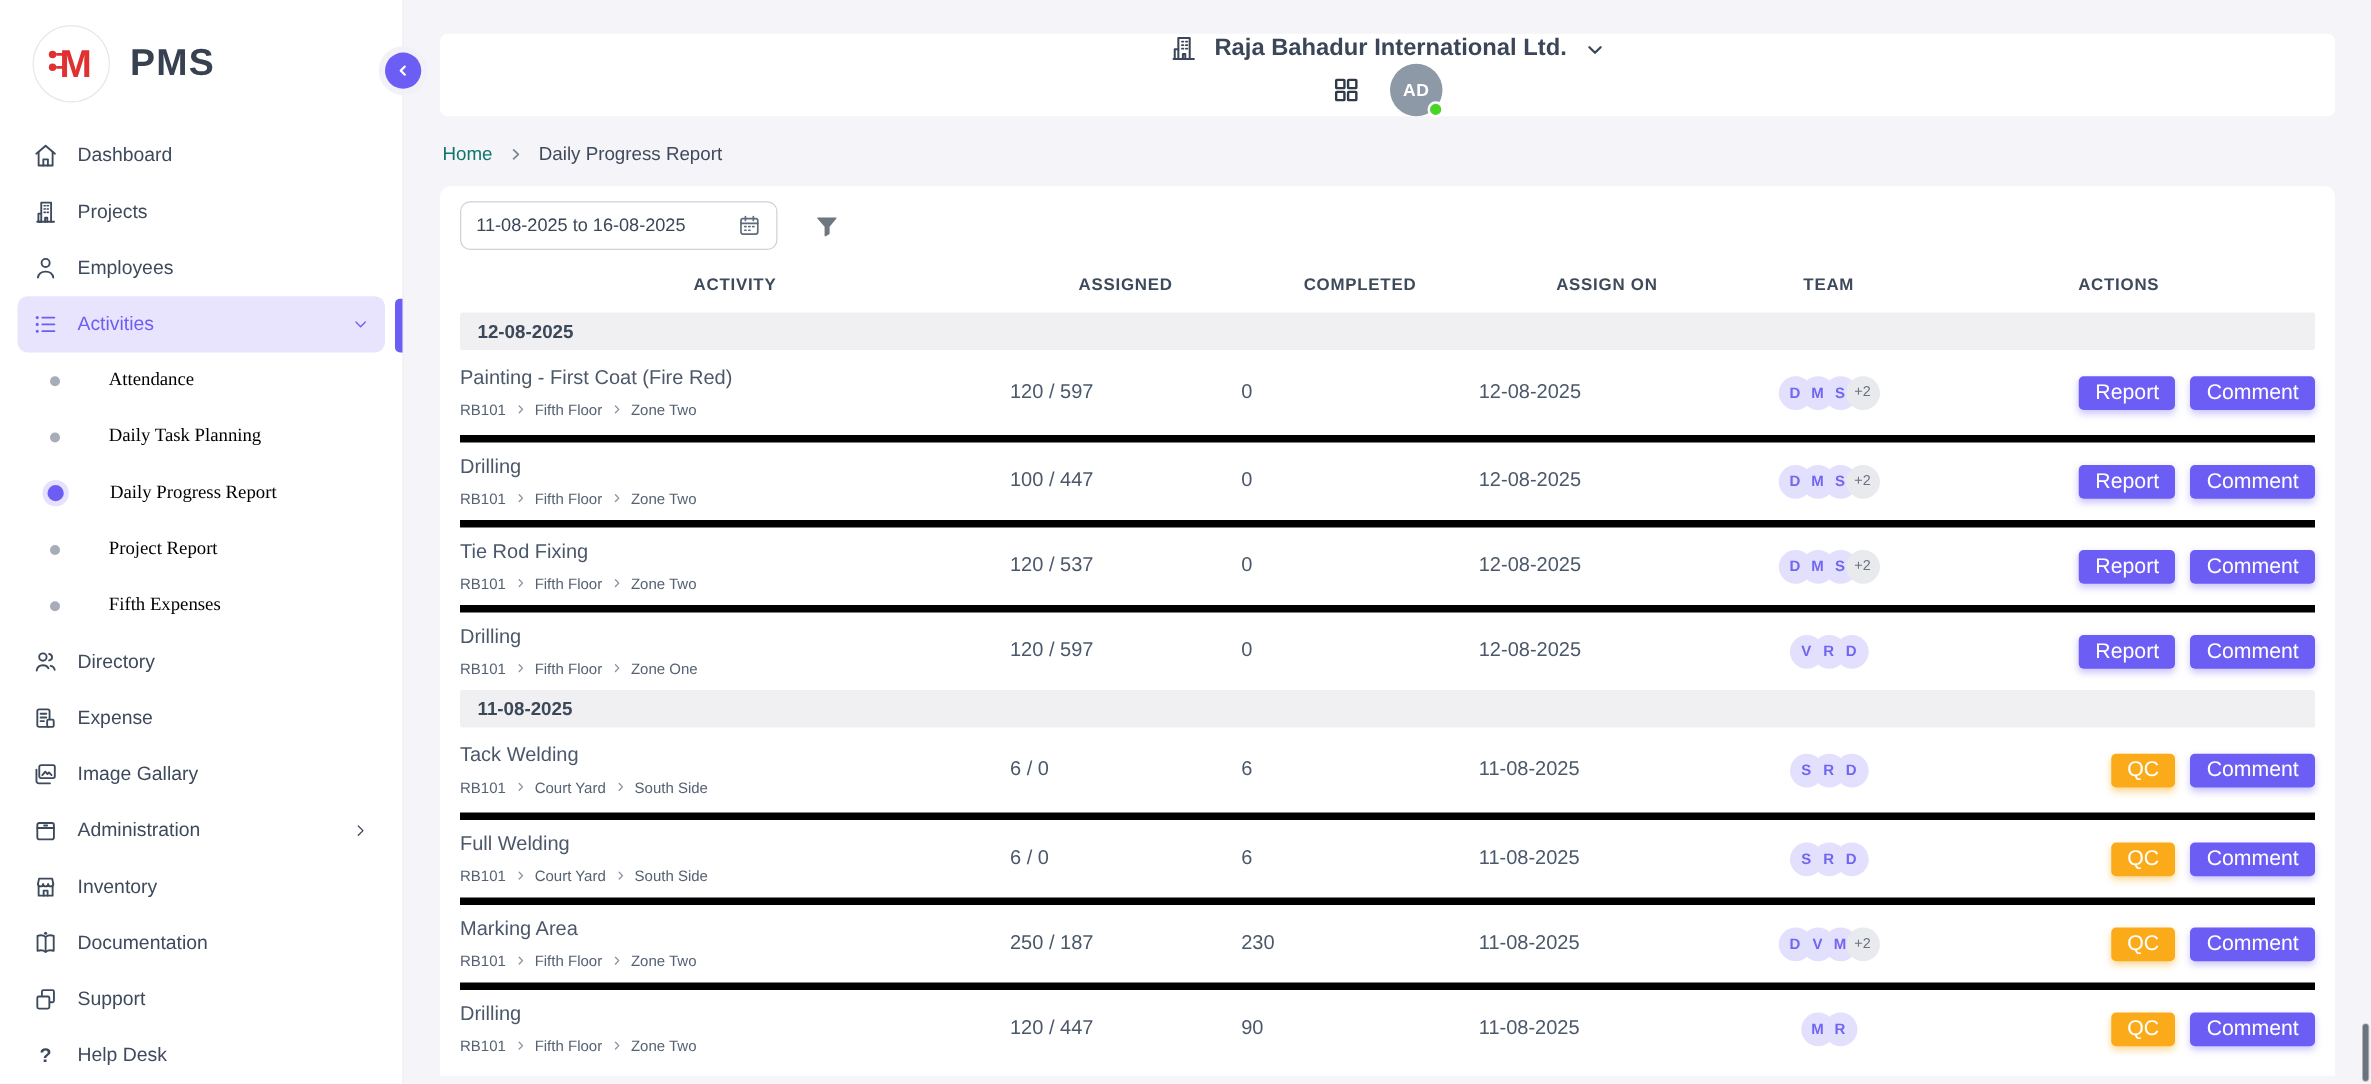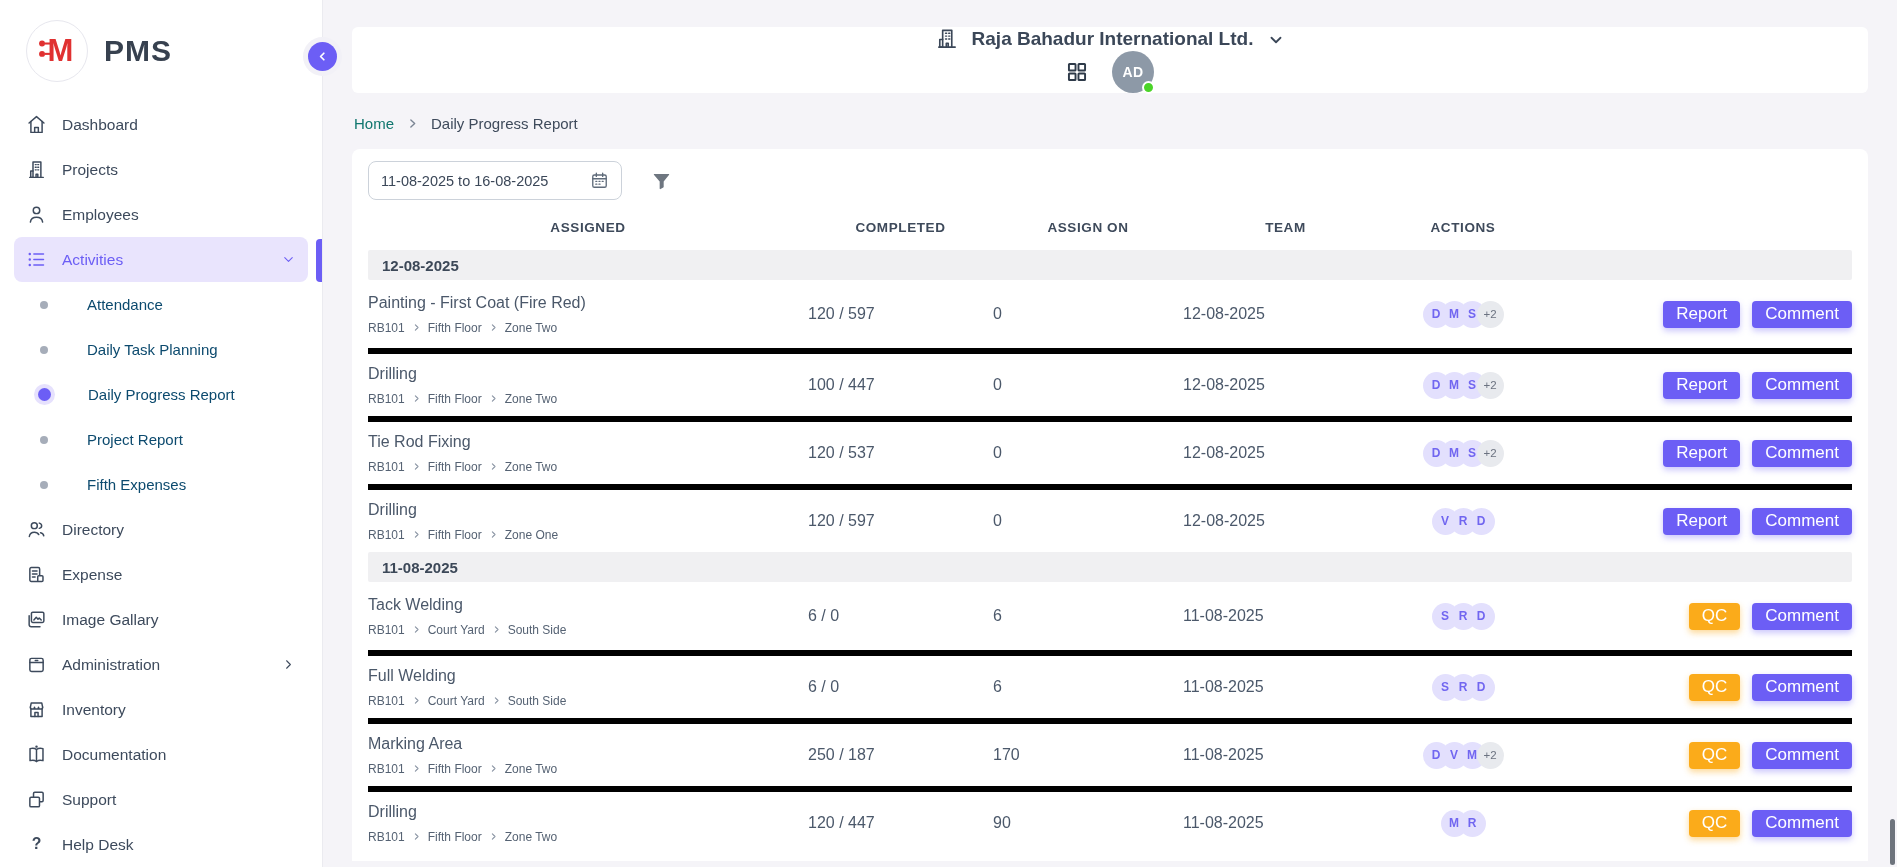--- a/index.html
+++ b/index.html
@@ -39,21 +39,21 @@
   .nav-child {
     height:45px; display:flex; align-items:center; padding-left:40px; cursor:pointer;
   }
   .nav-child .dot {
     width:8px; height:8px; border-radius:50%; background:#a6adb9; flex:0 0 auto;
   }
   .nav-child.active .dot {
     width:13px; height:13px; background:var(--accent);
     box-shadow:0 0 0 4px #e6e1fd; margin-left:-2px;
   }
-  .nav-child .nav-label { margin-left:39px; font-size:15px; color:#0c4a6e; }
+  .nav-child .nav-label { margin-left:39px; font-size:15px; color:#000000;font-family:Liberation Serif, serif; }
   .nav-child.active .nav-label { margin-left:37px; }
   .active-bar {
     position:absolute; right:0; top:239px; width:6px; height:43px;
     background:var(--accent); border-radius:4px 0 0 4px;
   }
   .collapse-btn {
     position:absolute; left:308px; top:42px; z-index:5;
     width:29px; height:29px; border-radius:50%; border:none;
     background:var(--accent); color:#fff; cursor:pointer;
     box-shadow:0 0 0 5px #f2f1f7;
@@ -385,20 +385,21 @@
             <path d="M7.3 13h1.4M11.3 13h1.4M15.3 13h1.4M7.3 16.6h1.4M11.3 16.6h1.4" stroke-width="1.6"></path>
           </svg>
         </div>
         <span class="funnel">
           <svg viewBox="0 0 24 24">
               <path d="M3.8 4.5h16.4c.5 0 .8.6.5 1L14.5 13v6.2c0 .3-.15.55-.4.7l-3.2 1.9c-.45.25-1-.07-1-.6V13L3.3 5.5c-.3-.4 0-1 .5-1Z" fill="#6e7680"></path>
             </svg>
         </span>
       </div>
       <div class="t-head">
+          <div class="th">ACTIVITY</div>
           <div class="th">ASSIGNED</div>
           <div class="th">COMPLETED</div>
           <div class="th">ASSIGN ON</div>
           <div class="th">TEAM</div>
           <div class="th">ACTIONS</div>
         </div>
       <div class="t-body">
           <div class="group-row">12-08-2025</div>
           <div class="t-row">
             <div class="cell-activity">
@@ -581,21 +582,21 @@
                   <path d="m9 5 7 7-7 7"></path>
                 </svg>
                 <span>Fifth Floor</span>
                 <svg viewBox="0 0 24 24" fill="none" stroke="#8a94a3" stroke-width="3" stroke-linecap="round" stroke-linejoin="round">
                   <path d="m9 5 7 7-7 7"></path>
                 </svg>
                 <span>Zone Two</span>
               </span>
        </div>
        <div class="cell-num">250 / 187</div>
-       <div class="cell-num">170</div>
+       <div class="cell-num">230</div>
        <div class="cell-date">11-08-2025</div>
        <div class="cell-team">
               <span class="t-avatar">D</span>
               <span class="t-avatar">V</span>
               <span class="t-avatar">M</span>
               <span class="t-avatar more">+2</span>
             </div>
        <div class="cell-actions">
               <button class="btn btn-qc">QC</button>
               <button class="btn btn-primary">Comment</button>

